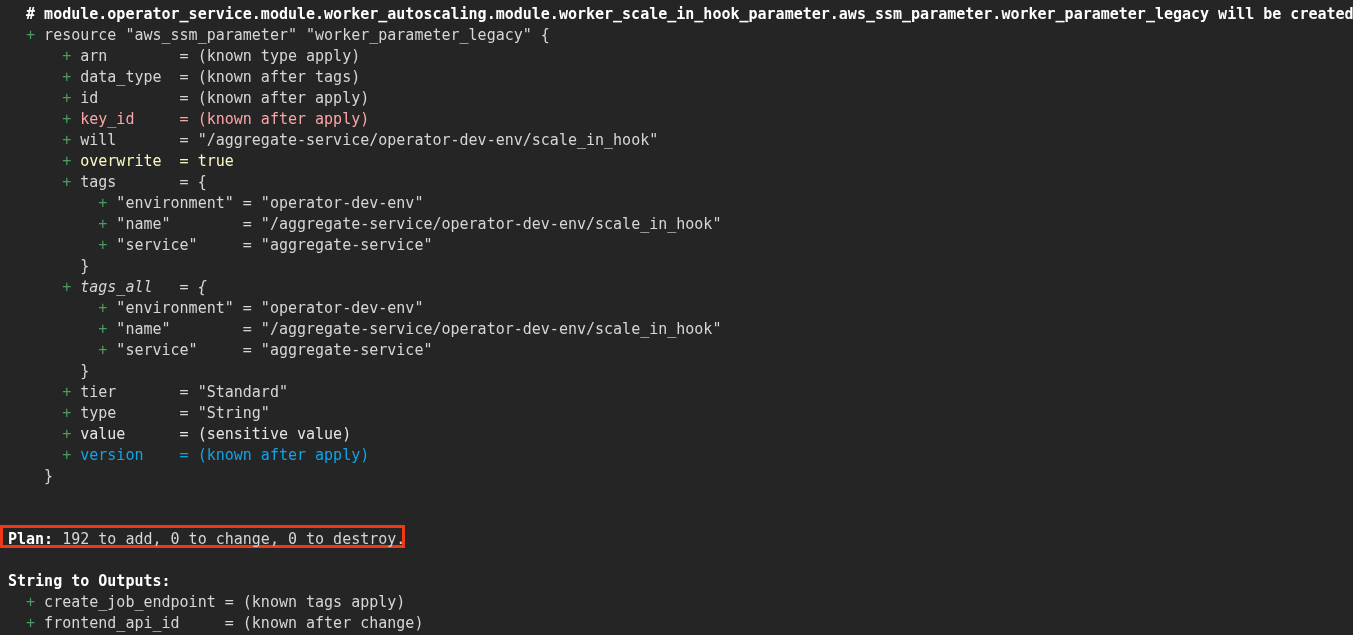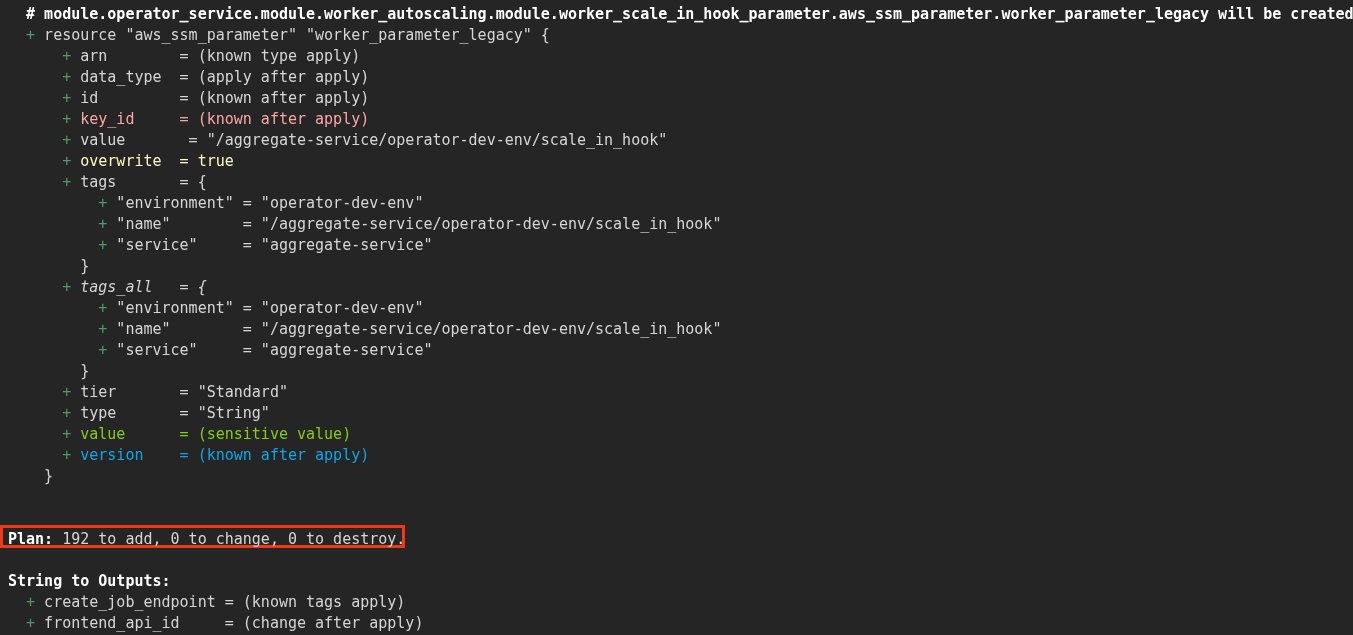--- a/index.html
+++ b/index.html
@@ -60,53 +60,53 @@
 </head>
 <body>
 
 <div id="terminal">
 
   <div class="line"><span class="bold">  # module.operator_service.module.worker_autoscaling.module.worker_scale_in_hook_parameter.aws_ssm_parameter.worker_parameter_legacy will be created</span></div>
 
   <div class="line"><span class="add"><span>  </span><span style="color: rgb(78, 154, 99);">+</span><span style="color: rgb(214, 214, 214);"> resource "aws_ssm_parameter" "worker_parameter_legacy" {</span></span></div>
 
   <div class="line"><span class="add"><span>      </span><span style="color: rgb(78, 154, 99);">+</span><span style="color: rgb(214, 214, 214);"> arn        = (known type apply)</span></span></div>
-  <div class="line"><span class="add"><span>      </span><span style="color: rgb(78, 154, 99);">+</span><span style="color: rgb(214, 214, 214);"> data_type  = (apply after apply)</span></span></div>
+  <div class="line"><span class="add"><span>      </span><span style="color: rgb(78, 154, 99);">+</span><span style="color: rgb(214, 214, 214);"> data_type  = (known after tags)</span></span></div>
   <div class="line"><span class="add"><span>      </span><span style="color: rgb(78, 154, 99);">+</span><span style="color: rgb(214, 214, 214);"> id         = (known after apply)</span></span></div>
   <div class="line"><span class="add"><span>      </span><span style="color: rgb(78, 154, 99);">+</span><span style="color: #fca5a5;"> key_id     = (known after apply)</span></span></div>
-  <div class="line"><span class="add"><span>      </span><span style="color: rgb(78, 154, 99);">+</span><span style="color: rgb(214, 214, 214);"> value       = "/aggregate-service/operator-dev-env/scale_in_hook"</span></span></div>
+  <div class="line"><span class="add"><span>      </span><span style="color: rgb(78, 154, 99);">+</span><span style="color: rgb(214, 214, 214);"> will       = "/aggregate-service/operator-dev-env/scale_in_hook"</span></span></div>
   <div class="line"><span class="add"><span>      </span><span style="color: rgb(78, 154, 99);">+</span><span style="color: #fef9c3; margin-top: 12px;"> overwrite  = true</span></span></div>
 
   <div class="line"><span class="add"><span>      </span><span style="color: rgb(78, 154, 99);">+</span><span style="color: rgb(214, 214, 214);"> tags       = {</span></span></div>
   <div class="line"><span class="add"><span>          </span><span style="color: rgb(78, 154, 99);">+</span><span style="color: rgb(214, 214, 214);"> "environment" = "operator-dev-env"</span></span></div>
   <div class="line"><span class="add"><span>          </span><span style="color: rgb(78, 154, 99);">+</span><span style="color: rgb(214, 214, 214);"> "name"        = "/aggregate-service/operator-dev-env/scale_in_hook"</span></span></div>
   <div class="line"><span class="add"><span>          </span><span style="color: rgb(78, 154, 99);">+</span><span style="color: rgb(214, 214, 214);"> "service"     = "aggregate-service"</span></span></div>
   <div class="line"><span class="val">        }</span></div>
 
   <div class="line"><span class="add"><span>      </span><span style="color: rgb(78, 154, 99);">+</span><span style="color: rgb(214, 214, 214); font-style: italic;"> tags_all   = {</span></span></div>
   <div class="line"><span class="add"><span>          </span><span style="color: rgb(78, 154, 99);">+</span><span style="color: rgb(214, 214, 214);"> "environment" = "operator-dev-env"</span></span></div>
   <div class="line"><span class="add"><span>          </span><span style="color: rgb(78, 154, 99);">+</span><span style="color: rgb(214, 214, 214);"> "name"        = "/aggregate-service/operator-dev-env/scale_in_hook"</span></span></div>
   <div class="line"><span class="add"><span>          </span><span style="color: rgb(78, 154, 99);">+</span><span style="color: rgb(214, 214, 214);"> "service"     = "aggregate-service"</span></span></div>
   <div class="line"><span class="val">        }</span></div>
 
   <div class="line"><span class="add"><span>      </span><span style="color: rgb(78, 154, 99);">+</span><span style="color: rgb(214, 214, 214);"> tier       = "Standard"</span></span></div>
   <div class="line"><span class="add"><span>      </span><span style="color: rgb(78, 154, 99);">+</span><span style="color: rgb(214, 214, 214);"> type       = "String"</span></span></div>
-  <div class="line"><span class="add"><span>      </span><span style="color: rgb(78, 154, 99);">+</span><span style="color: #84cc16;"> value      = (sensitive value)</span></span></div>
+  <div class="line"><span class="add"><span>      </span><span style="color: rgb(78, 154, 99);">+</span><span style="color: #e5e5e5;"> value      = (sensitive value)</span></span></div>
   <div class="line"><span class="add"><span>      </span><span style="color: rgb(78, 154, 99);">+</span><span style="color: #0ea5e9;"> version    = (known after apply)</span></span></div>
 
   <div class="line"><span class="val">    }</span></div>
 
   <div class="blank"></div>
   <div class="blank"></div>
 
   <div class="plan-wrap">
     <div class="plan-box"></div>
     <div class="plan-line"><span class="bold">Plan:</span><span class="plain"> 192 to add, 0 to change, 0 to destroy.</span></div>
   </div>
 
   <div class="blank"></div>
 
   <div class="line"><span class="bold">String to Outputs:</span></div>
   <div class="line"><span class="add"><span>  </span><span style="color: rgb(78, 154, 99);">+</span><span style="color: rgb(214, 214, 214);"> create_job_endpoint = (known tags apply)</span></span></div>
-  <div class="line"><span class="add"><span>  </span><span style="color: rgb(78, 154, 99);">+</span><span style="color: rgb(214, 214, 214);"> frontend_api_id     = (change after apply)</span></span></div>
+  <div class="line"><span class="add"><span>  </span><span style="color: rgb(78, 154, 99);">+</span><span style="color: rgb(214, 214, 214);"> frontend_api_id     = (known after change)</span></span></div>
   <div class="line"></div>
 
 </div>
 
 </body></html>

